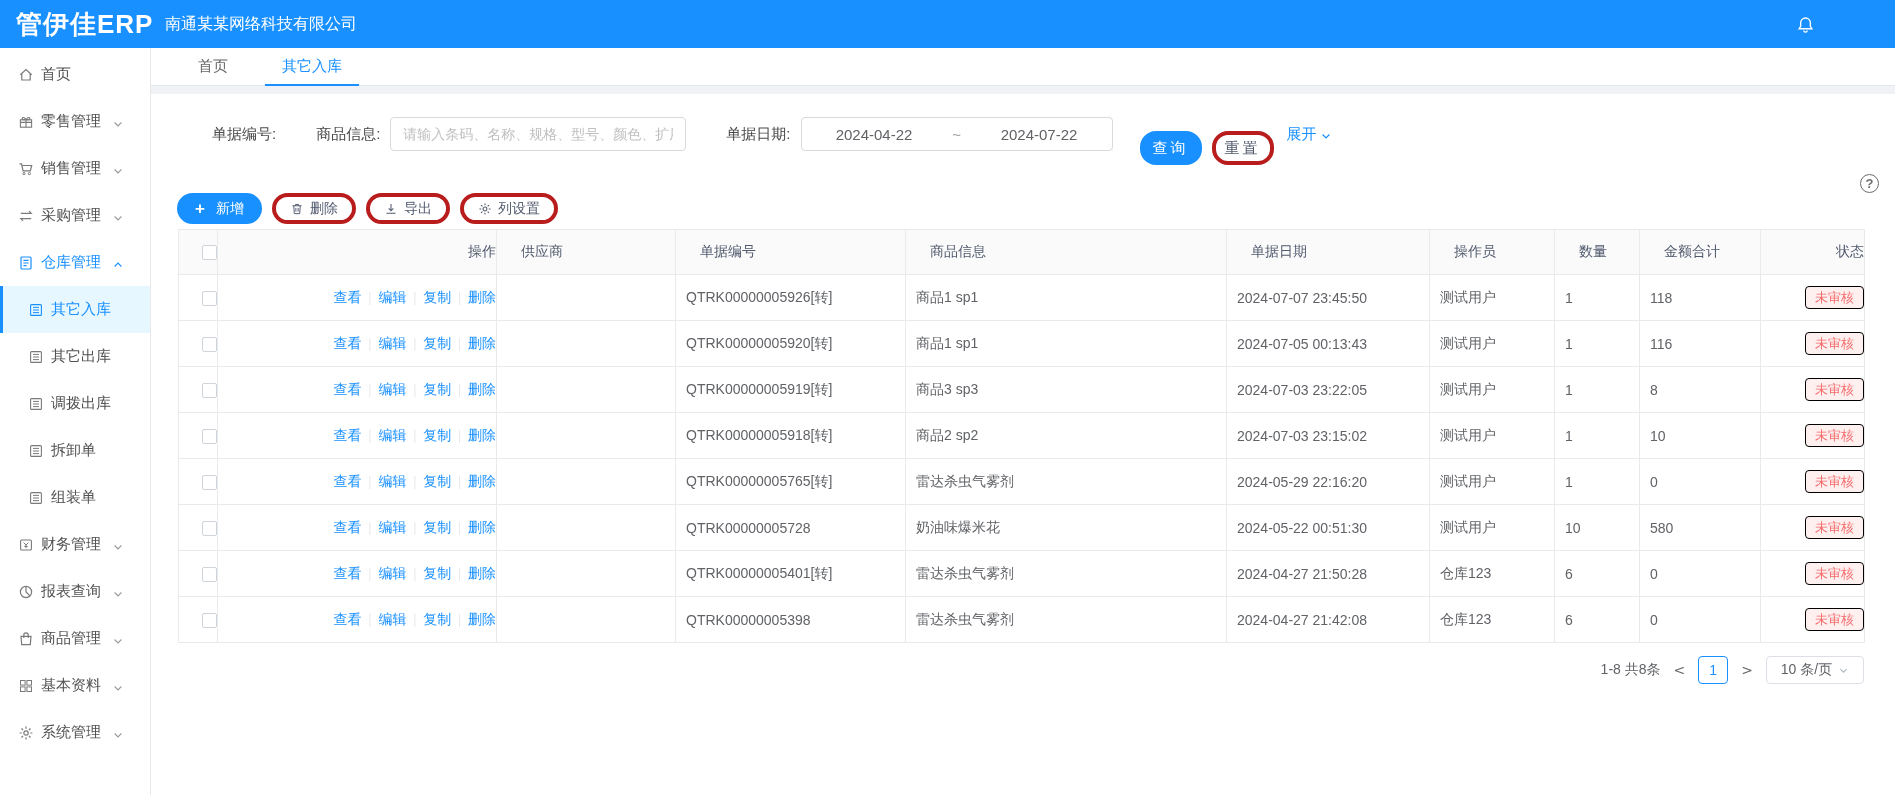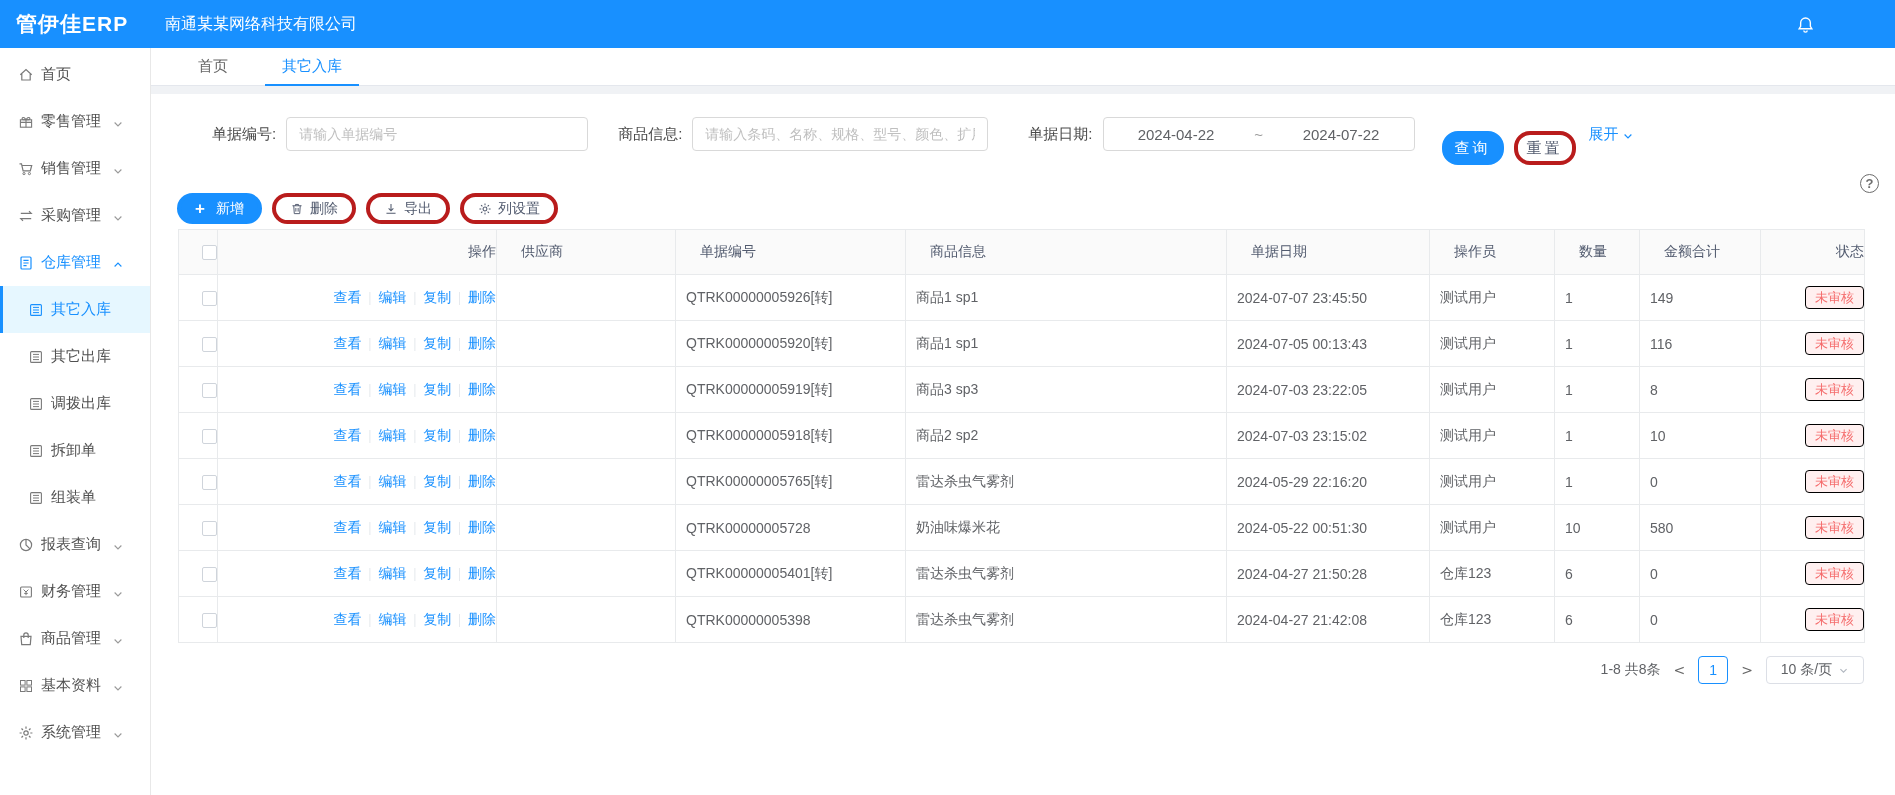--- a/index.html
+++ b/index.html
@@ -1,21 +1,21 @@
 <!DOCTYPE html>
 <html><head>
 <meta charset="utf-8">
 <style>
   * { box-sizing: border-box; margin: 0; padding: 0; }
   html,body { width:1895px; height:795px; overflow:hidden; background:#fff;
     font-family:"Liberation Sans","DejaVu Sans",sans-serif; font-size:14px; color:#515a6e; }
 
   
   .header { height:48px; background:#1890ff; display:flex; align-items:center; color:#fff; }
-  .logo { width:151px; padding-left:16px; font-size:21px; font-weight:bold; letter-spacing:1px; white-space:nowrap; }
+  .logo { width:151px; padding-left:16px; font-size:26px; font-weight:bold; letter-spacing:1px; white-space:nowrap; }
   .company { font-size:16px; margin-left:14px; }
   .header-right { margin-left:auto; display:flex; align-items:center; gap:26px; padding-right:18px; font-size:15px;flex-direction:column; }
   .hicon { width:19px; height:19px; display:inline-flex; cursor:pointer; }
   .hicon svg { width:100%; height:100%; }
   .huser { display:flex; align-items:center; gap:7px; cursor:pointer; }
   .huser .hicon { width:17px; height:17px; }
 
   
   .main { display:flex; height:747px; }
   .sidebar { width:151px; background:#fff; border-right:1px solid #e8e8e8; padding-top:3px; flex:none; }
@@ -224,34 +224,34 @@
       </div>
       <div class="side-item side-sub">
         <span class="micon"><svg viewBox="0 0 16 16">
             <rect x="2.6" y="2.6" width="10.8" height="10.8" rx="1" fill="none" stroke="currentColor" stroke-width="1.1"></rect>
             <path d="M5 5.4h6M5 8h6M5 10.6h6" stroke="currentColor" stroke-width="1"></path>
           </svg></span>
         <span>组装单</span>
       </div>
       <div class="side-item">
         <span class="micon"><svg viewBox="0 0 16 16">
+            <rect x="2.6" y="3" width="10.8" height="10" rx="1" fill="none" stroke="currentColor" stroke-width="1.1"></rect>
+            <path d="M5.6 5.6 8 8l2.4-2.4M8 8v3.2M6.2 9.4h3.6" fill="none" stroke="currentColor" stroke-width="1"></path>
+          </svg></span>
+        <span>财务管理</span>
+        <span class="chev"><svg viewBox="0 0 16 16">
+            <path d="M3.5 6 8 10.5 12.5 6" fill="none" stroke="currentColor" stroke-width="1.5"></path>
+          </svg></span>
+      </div>
+      <div class="side-item">
+        <span class="micon"><svg viewBox="0 0 16 16">
             <circle cx="8" cy="8" r="5.6" fill="none" stroke="currentColor" stroke-width="1.2"></circle>
             <path d="M8 2.4V8l4 3.9" fill="none" stroke="currentColor" stroke-width="1.2"></path>
           </svg></span>
         <span>报表查询</span>
-        <span class="chev"><svg viewBox="0 0 16 16">
-            <path d="M3.5 6 8 10.5 12.5 6" fill="none" stroke="currentColor" stroke-width="1.5"></path>
-          </svg></span>
-      </div>
-      <div class="side-item">
-        <span class="micon"><svg viewBox="0 0 16 16">
-            <rect x="2.6" y="3" width="10.8" height="10" rx="1" fill="none" stroke="currentColor" stroke-width="1.1"></rect>
-            <path d="M5.6 5.6 8 8l2.4-2.4M8 8v3.2M6.2 9.4h3.6" fill="none" stroke="currentColor" stroke-width="1"></path>
-          </svg></span>
-        <span>财务管理</span>
         <span class="chev"><svg viewBox="0 0 16 16">
             <path d="M3.5 6 8 10.5 12.5 6" fill="none" stroke="currentColor" stroke-width="1.5"></path>
           </svg></span>
       </div>
       <div class="side-item">
         <span class="micon"><svg viewBox="0 0 16 16">
             <path d="M3 5.4h10l-.7 8.2H3.7z" fill="none" stroke="currentColor" stroke-width="1.2"></path>
             <path d="M5.8 7V4a2.2 2.2 0 0 1 4.4 0v3" fill="none" stroke="currentColor" stroke-width="1.2"></path>
           </svg></span>
         <span>商品管理</span>
@@ -287,21 +287,20 @@
     <div class="tabbar">
       <div class="tab">首页</div>
       <div class="tab active">其它入库</div>
     </div>
     <div class="graygap"></div>
 
     <div class="panel">
 
       <div class="filters">
         <span class="flabel">单据编号:</span>
-        <input class="inp inp-bill" placeholder="请输入单据编号" style="">
         <span class="flabel lab2">商品信息:</span>
         <input class="inp inp-prod" placeholder="请输入条码、名称、规格、型号、颜色、扩展..." style="">
         <span class="flabel lab3">单据日期:</span>
         <div class="daterange">
           <span>2024-04-22</span>
           <span class="tilde">~</span>
           <span>2024-07-22</span>
         </div>
         <button class="btn btn-primary btn-search">查询</button>
         <button class="btn btn-reset">重置</button>
@@ -380,21 +379,21 @@
             <tbody>
               <tr>
                 <td class="c"><span class="cbx"></span></td>
                 <td class="c"><span class="alink">查看</span><span class="sep">|</span><span class="alink">编辑</span><span class="sep">|</span><span class="alink">复制</span><span class="sep">|</span><span class="alink">删除</span></td>
                 <td></td>
                 <td>QTRK00000005926[转]</td>
                 <td>商品1 sp1</td>
                 <td>2024-07-07 23:45:50</td>
                 <td>测试用户</td>
                 <td>1</td>
-                <td>149</td>
+                <td>118</td>
                 <td class="c"><span class="badge-red">未审核</span></td>
               </tr>
               <tr>
                 <td class="c"><span class="cbx"></span></td>
                 <td class="c"><span class="alink">查看</span><span class="sep">|</span><span class="alink">编辑</span><span class="sep">|</span><span class="alink">复制</span><span class="sep">|</span><span class="alink">删除</span></td>
                 <td></td>
                 <td>QTRK00000005920[转]</td>
                 <td>商品1 sp1</td>
                 <td>2024-07-05 00:13:43</td>
                 <td>测试用户</td>

